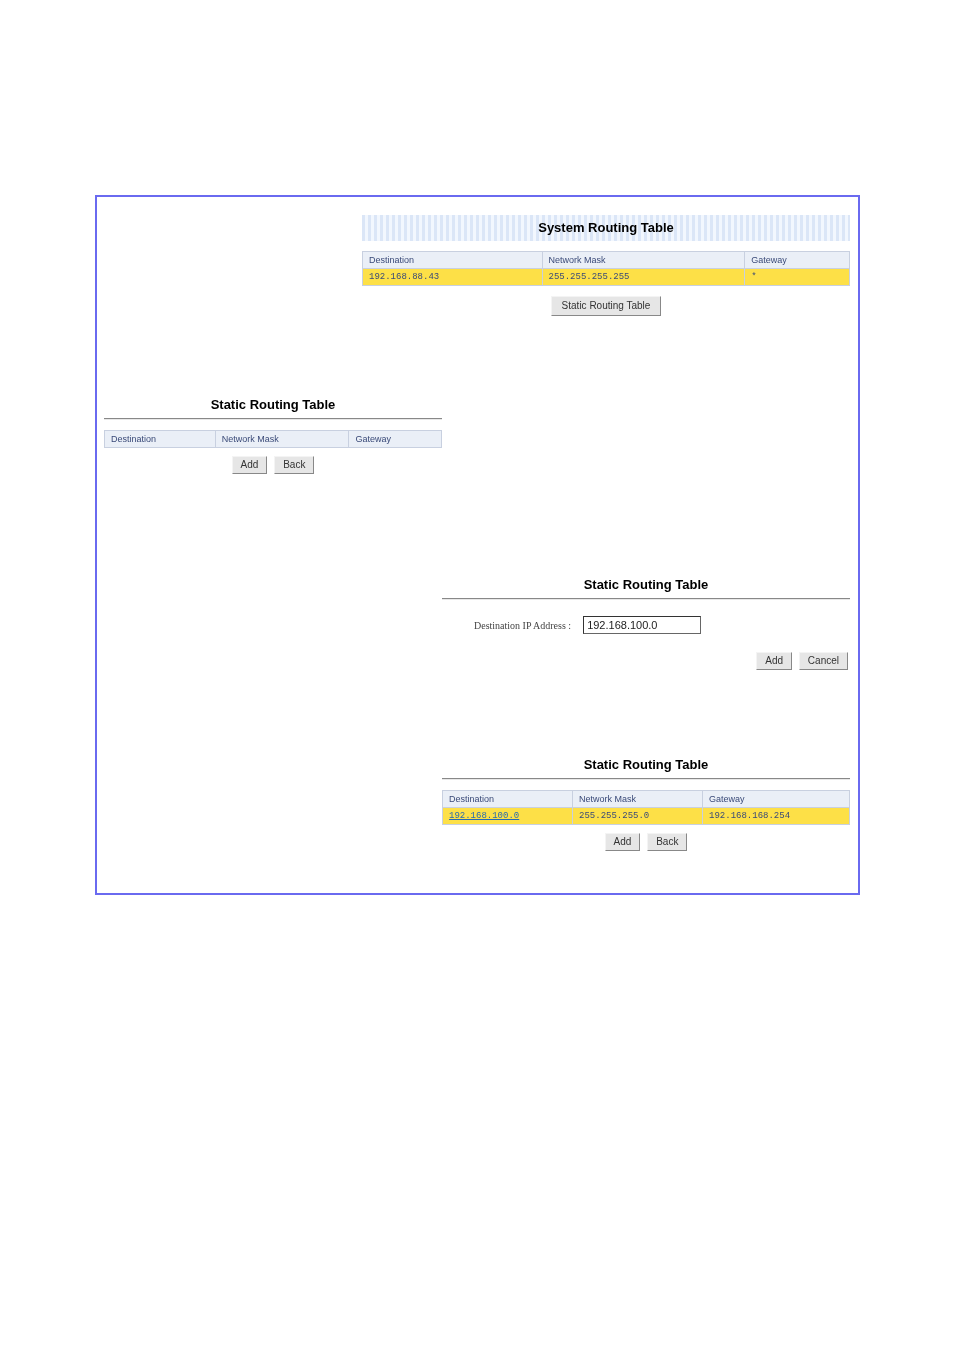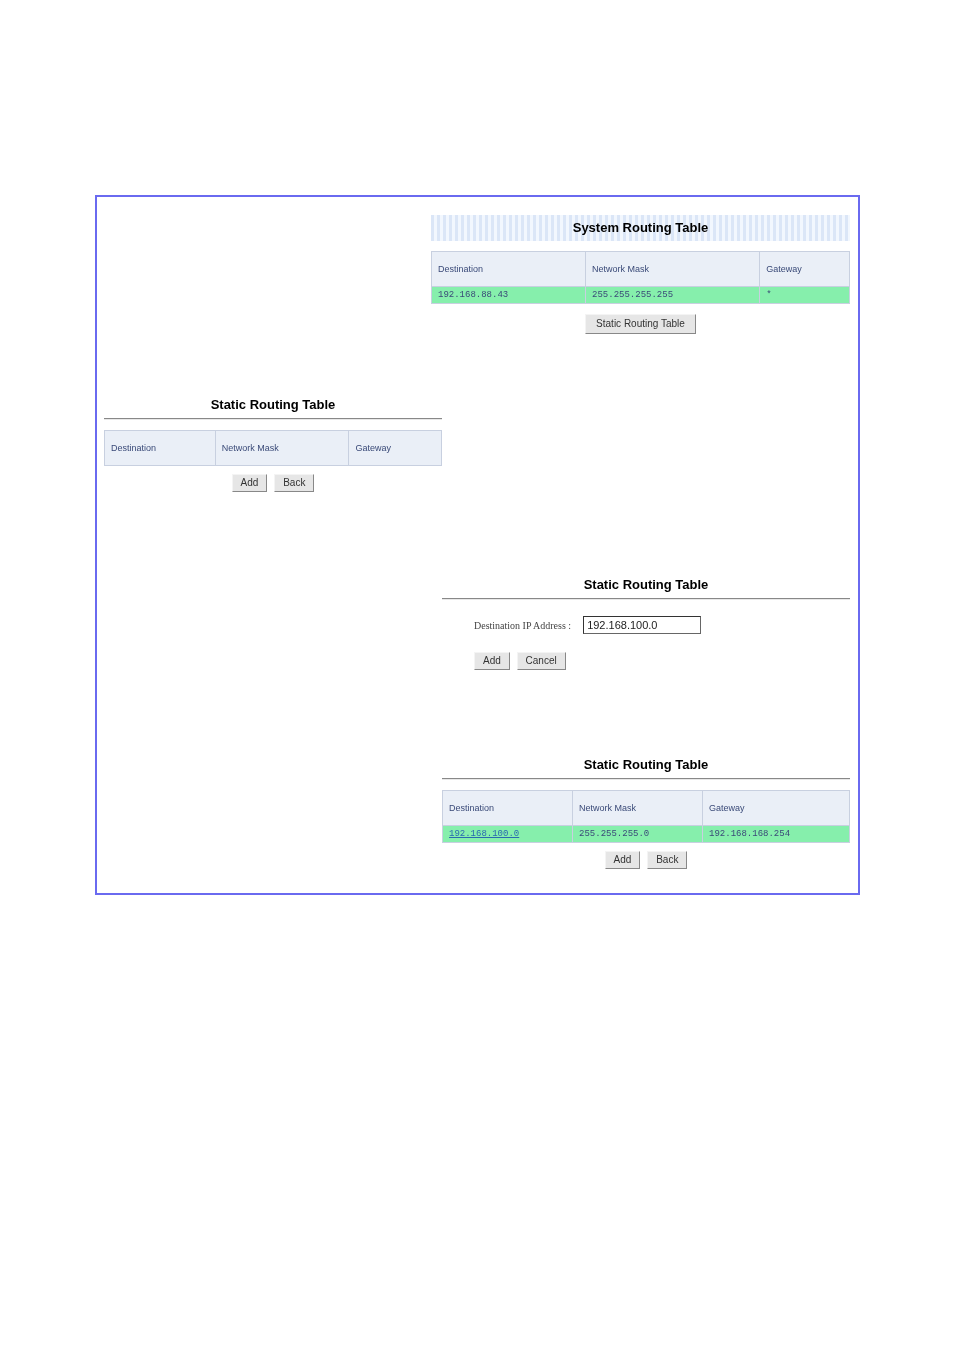--- a/index.html
+++ b/index.html
@@ -48,28 +48,28 @@
     border-collapse: collapse;
     font-family: Verdana, Arial, sans-serif;
   }
   .rt th {
     text-align: left;
     font-weight: normal;
     font-size: 9px;
     color: #3a4a78;
     background: #eaeff7;
     border: 1px solid #c8d0e0;
-    padding: 12px 6px;
+    padding: 3px 6px;
   }
   .rt td {
     font-size: 9px;
     font-family: "Courier New", monospace;
     color: #3a4a78;
     border: 1px solid #c8d0e0;
-    background: #86efac;
+    background: #fde047;
     padding: 3px 6px;
   }
   .rt td.linkcell {
     color: #2a6ab0;
     text-decoration: underline;
   }
 
   
   .btn {
     display: inline-block;
@@ -103,21 +103,21 @@
     color: #222;
   }
 
   
 
   
   .pane-system {
     position: absolute;
     top: 18px;
     right: 8px;
-    width: 419px;
+    width: 488px;
   }
   .pane-system .bg {
     height: 26px;
     line-height: 26px;
     text-align: center;
     background: repeating-linear-gradient(90deg,#dbe6f7 0px,#dbe6f7 3px,#f2f7fe 3px,#f2f7fe 6px);
   }
   .pane-system .bg span { font-weight: bold; font-size: 13px; color:#000;}
   .pane-system .tablewrap { margin-top: 10px; }
   .pane-system .btnrow { text-align: center; margin-top: 10px; }
@@ -144,21 +144,21 @@
     margin: 10px 0 0 30px;
     font-family: Verdana, Arial, sans-serif;
   }
   .pane-form .formtable td.lbl {
     font-size: 10px;
     color: #444;
     padding: 4px 10px 4px 0;
     font-family: Liberation Serif, serif;
   }
   .pane-form .formtable td.inp { padding: 4px 0; }
-  .pane-form .btnrow { text-align: left; margin: 12px 0 16px 30px; }
+  .pane-form .btnrow { text-align: right; margin: 12px 0 16px 30px; }
 
   .pane-result {
     position: absolute;
     top: 560px;
     right: 8px;
     width: 408px;
   }
   .pane-result .section-title { margin-bottom: 4px; }
   .pane-result .btnrow { text-align: center; margin-top: 8px; }
 </style>

